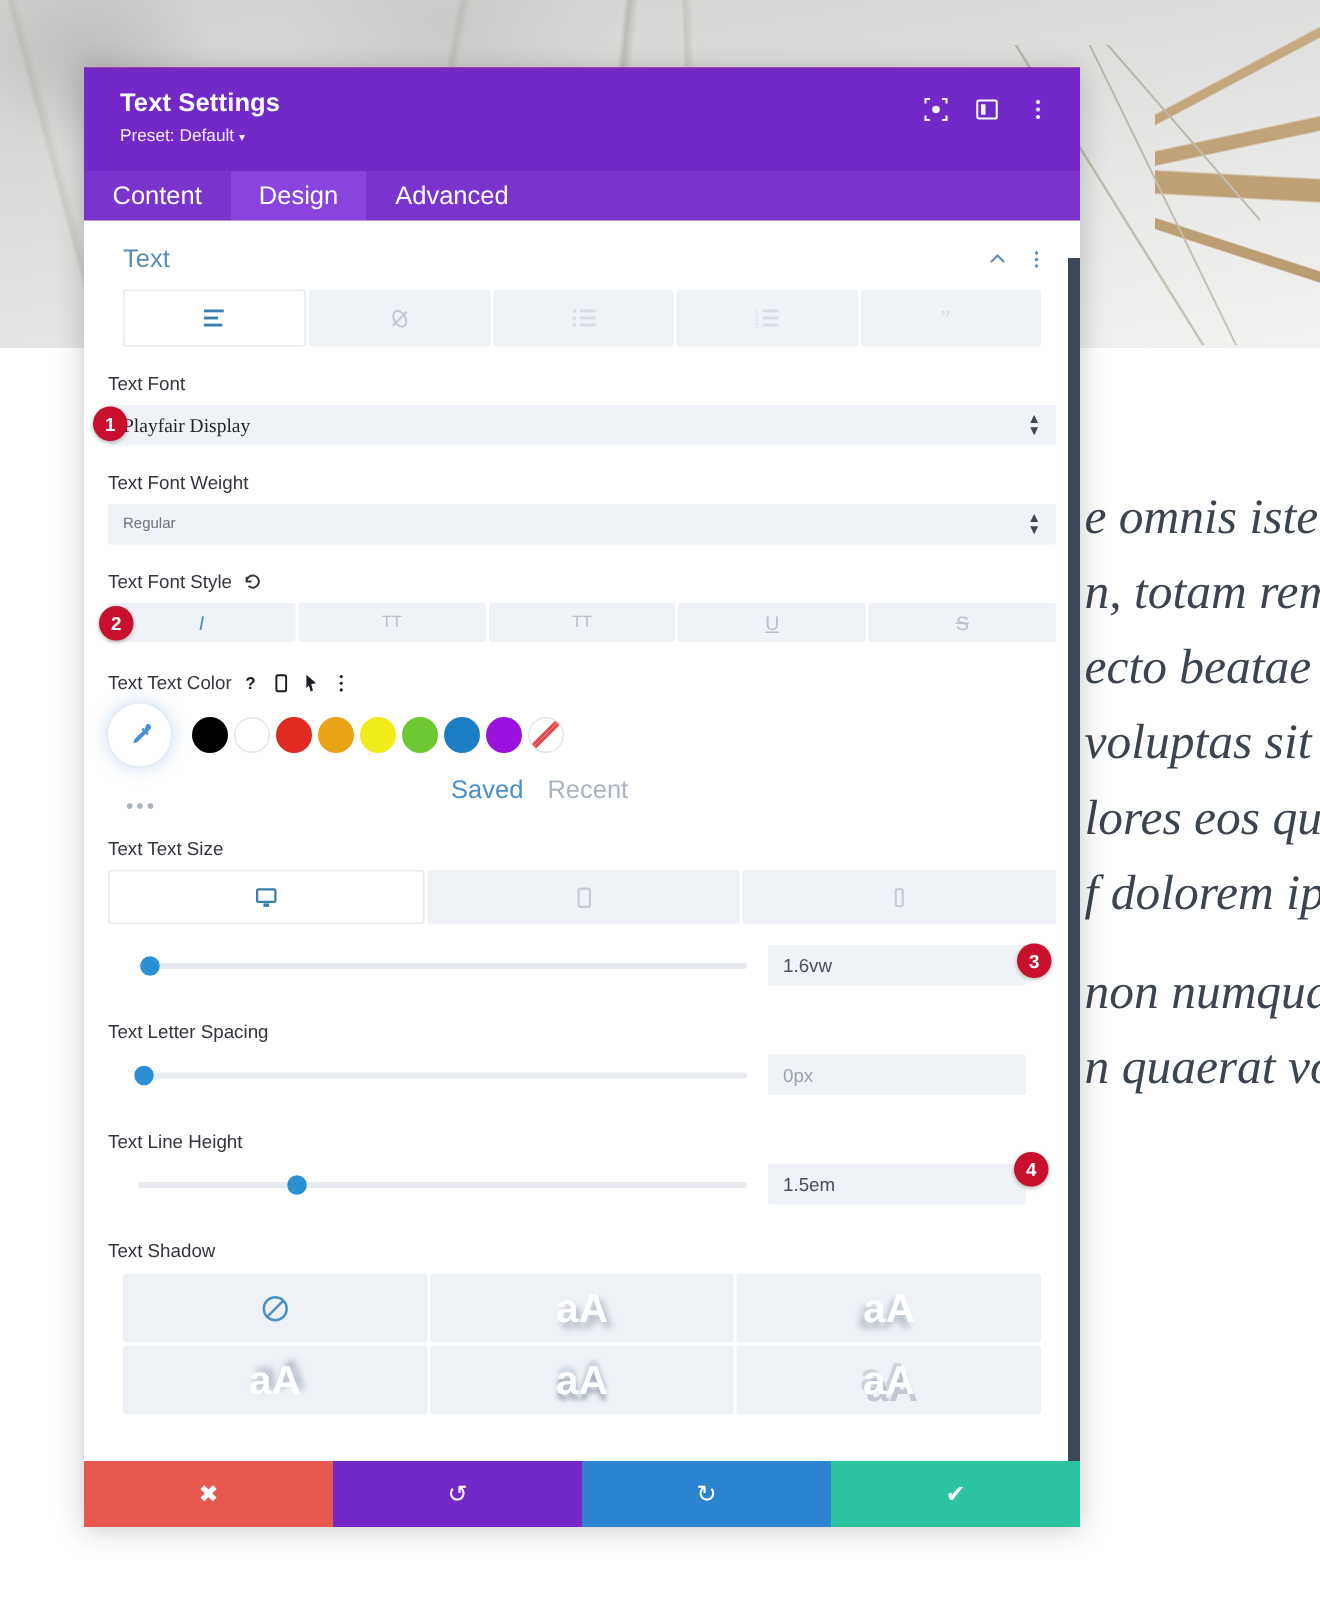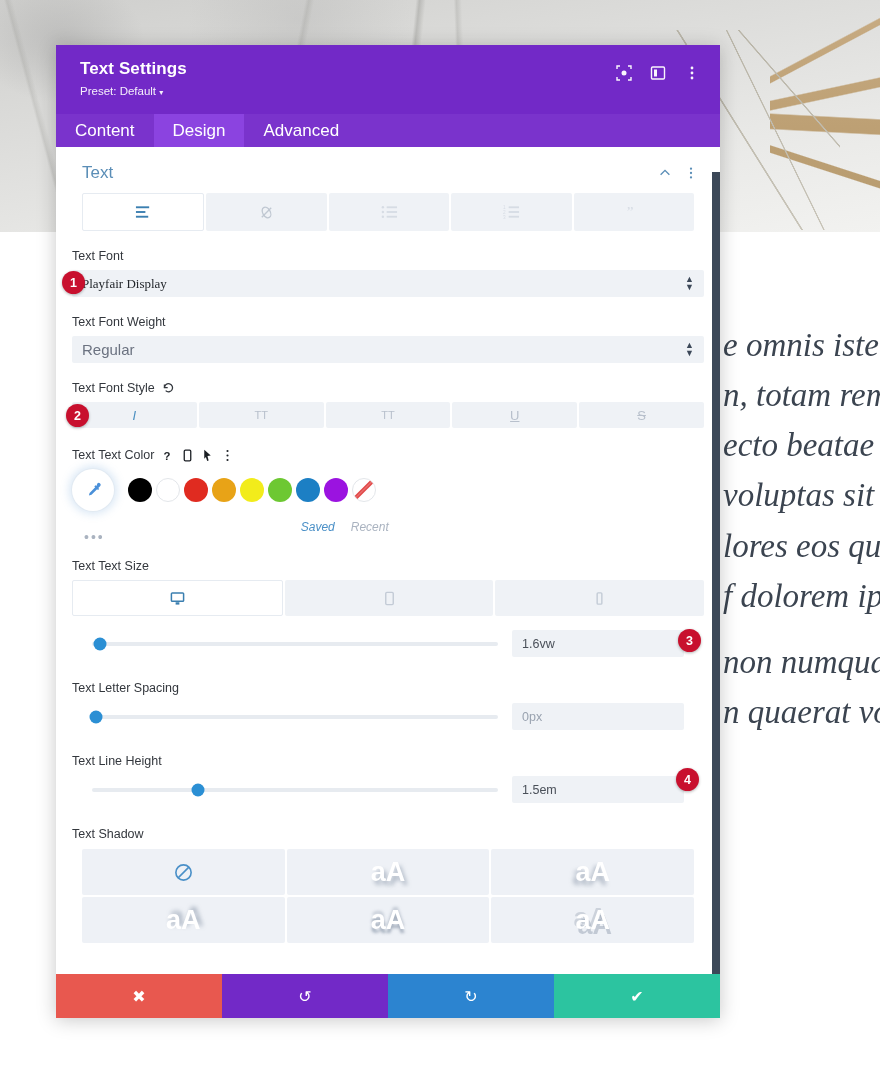--- a/index.html
+++ b/index.html
@@ -131,21 +131,21 @@
   .field { padding: 0 16px; margin-top: 18px; position: relative; }
   .flabel {
     font-size: 12.5px; color: #33373d; margin-bottom: 7px;
     display: flex; align-items: center; gap: 7px;
   }
   .select-box {
     height: 27px; background: #eff2f6; border-radius: 2px;
     display: flex; align-items: center; justify-content: space-between;
     padding: 0 10px; cursor: pointer;
   }
-  .select-val { font-size: 15px; color: #6b7280; }
+  .select-val { font-size: 10px; color: #6b7280; }
   .select-val.serif { font-family: "Liberation Serif", serif; color: #22262b; font-size: 13px; }
   .spinner { font-size: 9px; color: #3c4858; line-height: .8; text-align: center; }
 
   .style-row { display: flex; gap: 2px; }
   .style-btn {
     flex: 1; height: 26px; background: #eff2f6; border-radius: 2px;
     display: flex; align-items: center; justify-content: center;
     font-size: 13px; color: #b8c0cc; cursor: pointer;
   }
   .style-btn.active { color: #4b8fc0; background: #eff2f6; }
@@ -169,21 +169,21 @@
     background: #fff; border: 1px solid #e3e6ea; position: relative; overflow: hidden;
   }
   .swatch.none::before, .swatch.none::after {
     content:""; position: absolute; left: -4px; right: -4px; top: 50%; height: 2px;
     background: #e24b4b; transform: rotate(-45deg);
   }
   .swatch.none::after { top: 38%; }
   .dots-more { margin-left: 12px; margin-top: 18px; color: #aab3c0; font-size: 14px; letter-spacing: 2px; }
   .saved-recent {
     display: flex; gap: 16px; justify-content: flex-start; margin-left: 196px;
-    margin-top: -2px; font-size: 12px; font-style: italic;
+    margin-top: -2px; font-size: 17px;
   }
   .saved { color: #4b90c7; cursor: pointer; }
   .recent { color: #aab3c0; cursor: pointer; }
 
   
   .dev-row { display: flex; gap: 2px; }
   .dev {
     flex: 1; height: 36px; background: #eff2f6; border-radius: 2px;
     display: flex; align-items: center; justify-content: center; cursor: pointer;
   }

